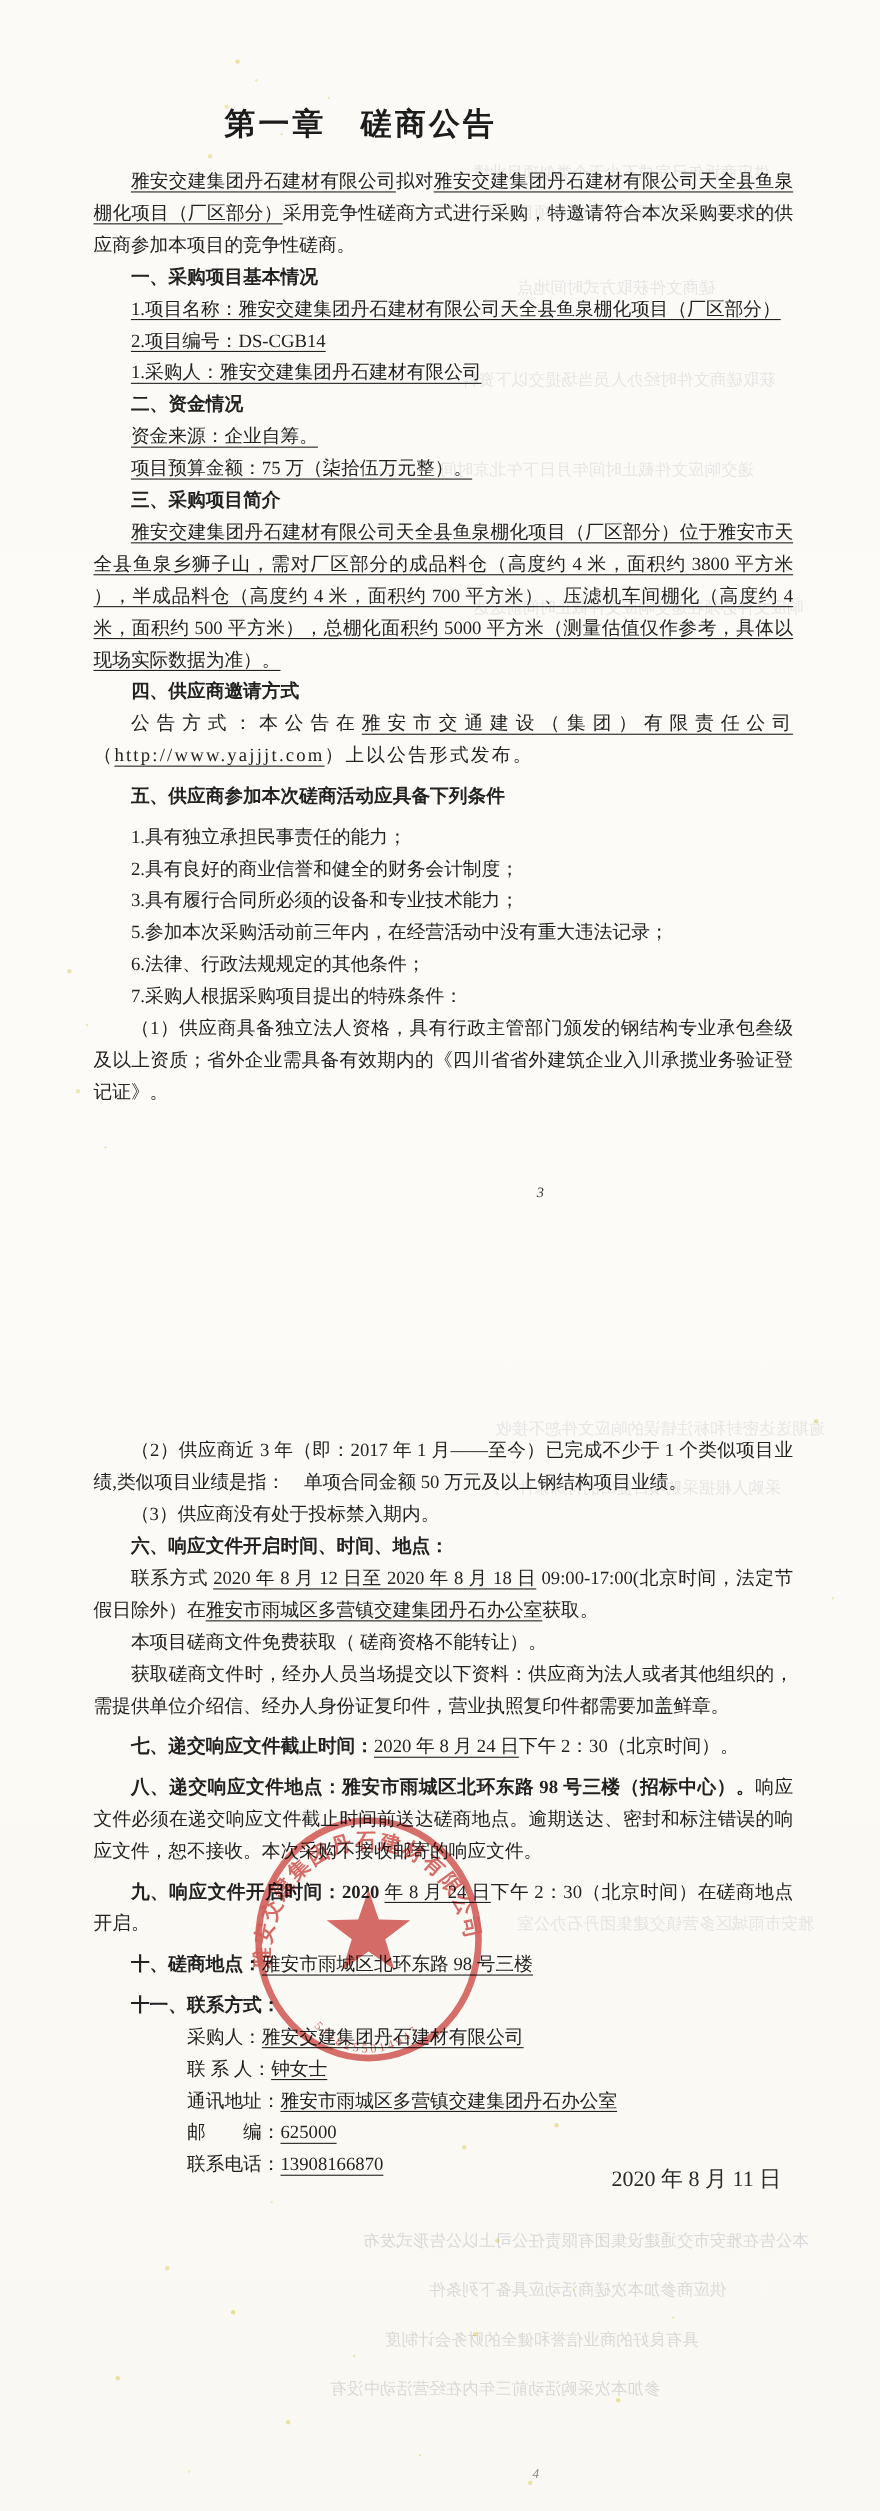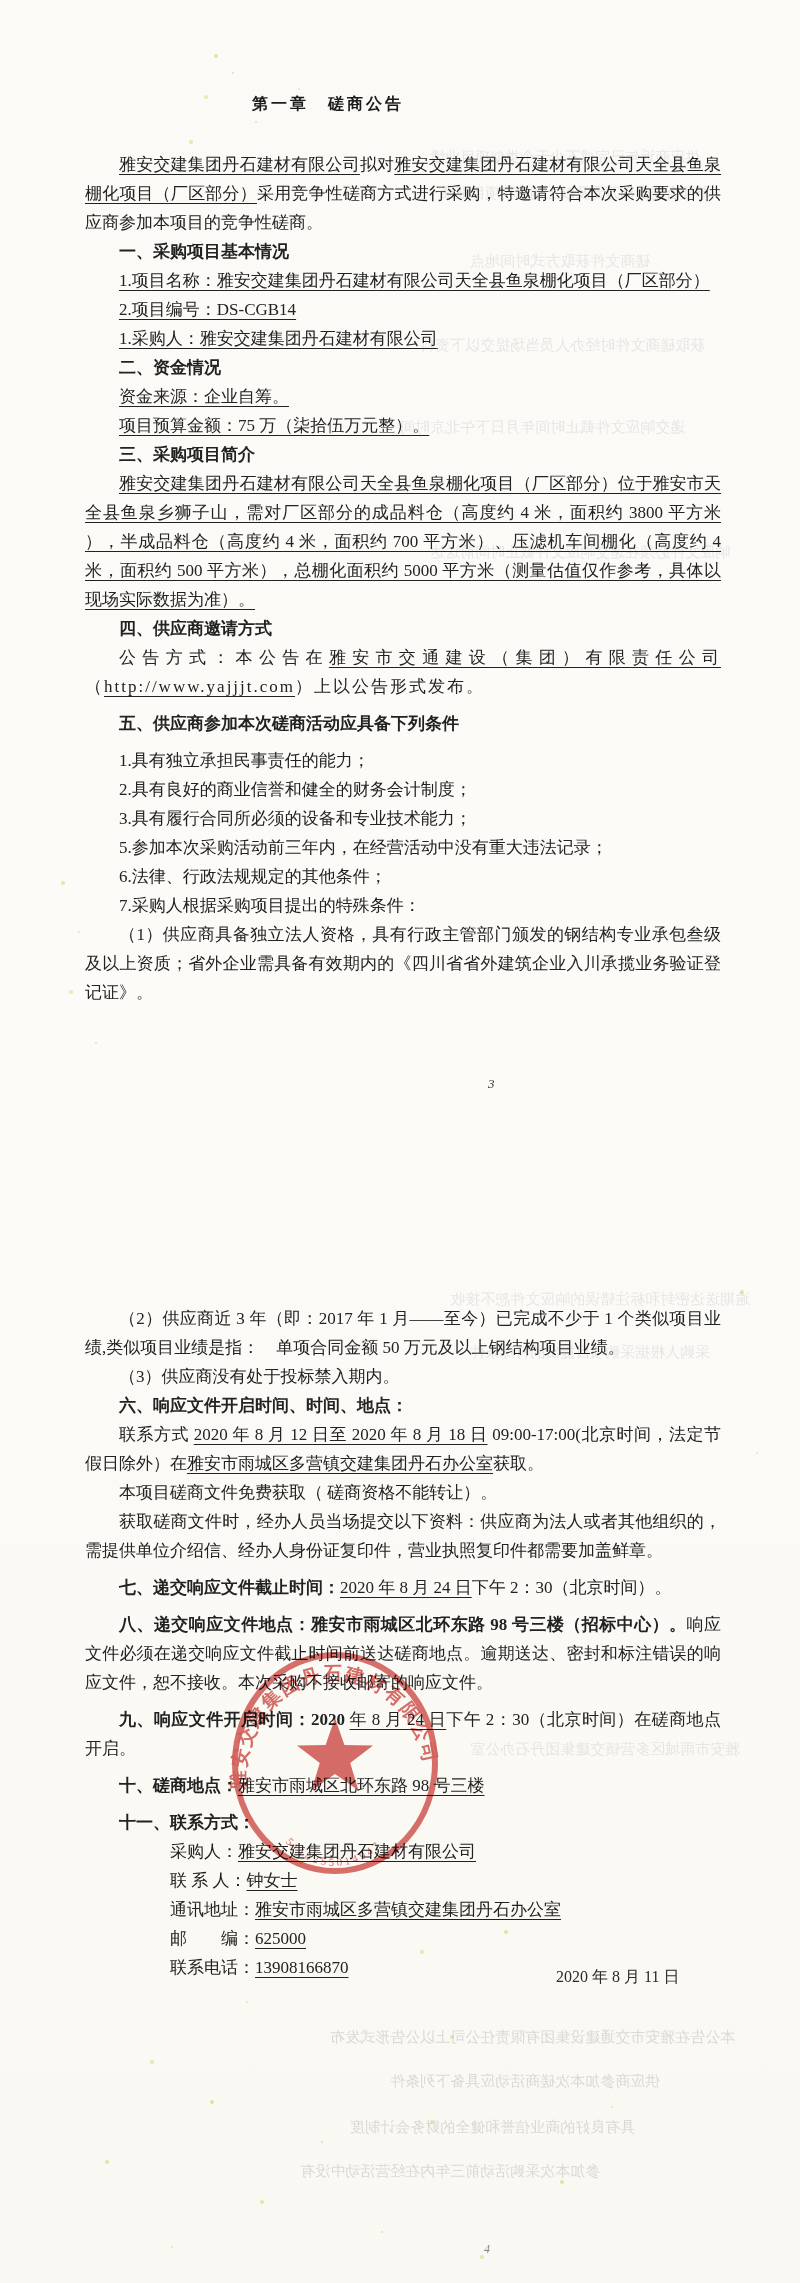--- a/index.html
+++ b/index.html
@@ -3,31 +3,31 @@
 <meta charset="utf-8">
 <style>
   html,body{margin:0;padding:0;background:#e8e8e8;}
   .sheet{position:relative;width:800px;height:2283px;margin:0 auto;overflow:hidden;
     background:linear-gradient(180deg,#fbfaf6 0%,#fcfbf8 45%,#faf8f2 100%);
     font-family:"Liberation Serif","DejaVu Serif",serif;color:#222;}
   .content{position:absolute;left:85px;width:636px;font-size:17px;line-height:29px;text-align:justify;font-family:Liberation Serif, serif;}
   .blockA{top:150px;}
   .blockB{top:1280px;margin-top:24px;}
   .title{position:absolute;top:94px;left:0;width:656px;text-align:center;
-    font-size:16px;font-weight:bold;letter-spacing:3px;color:#1c1c1c;}
+    font-size:28px;font-weight:bold;letter-spacing:3px;color:#1c1c1c;}
   p{margin:0;text-indent:2em;}
   .h{font-weight:bold;}
   .u{text-decoration:underline;text-underline-offset:4px;text-decoration-thickness:1px;}
   .sp{letter-spacing:2px;}
   .gap{margin-top:8px;}
   .contact-row{padding-left:5em;text-indent:0;}
   .pagenum{position:absolute;font-size:13px;font-style:italic;color:#3a3a3a;}
   .p3{top:1076px;left:488px;}
   .p4{top:2242px;left:484px;opacity:.6;font-size:12px;}
-  .dateline{position:absolute;top:1967px;left:556px;font-size:16px;color:#2a2a2a;}
+  .dateline{position:absolute;top:1967px;left:556px;font-size:20px;color:#2a2a2a;}
   .bleed{position:absolute;transform:scaleX(-1);color:rgba(105,112,130,.15);
     filter:blur(.7px);font-size:15px;white-space:nowrap;pointer-events:none;}
   .bleed.dk{color:rgba(100,105,122,.22);}
   .seal{position:absolute;left:222px;top:1645px;opacity:.85;mix-blend-mode:multiply;}
   .dots1{position:absolute;top:0;left:0;width:2px;height:2px;border-radius:50%;
     box-shadow:215px 55px 0 1px rgba(216,205,90,.55),232px 72px 0 0 rgba(216,205,90,.5),
     205px 96px 0 1px rgba(222,212,110,.5),255px 121px 0 0 rgba(216,205,90,.55),
     190px 141px 0 1px rgba(216,205,90,.45),298px 88px 0 0 rgba(222,212,110,.5),
     62px 882px 0 1px rgba(216,205,90,.5),78px 931px 0 0 rgba(216,205,90,.5),
     70px 991px 0 1px rgba(222,212,110,.5),95px 1042px 0 0 rgba(216,205,90,.5),

